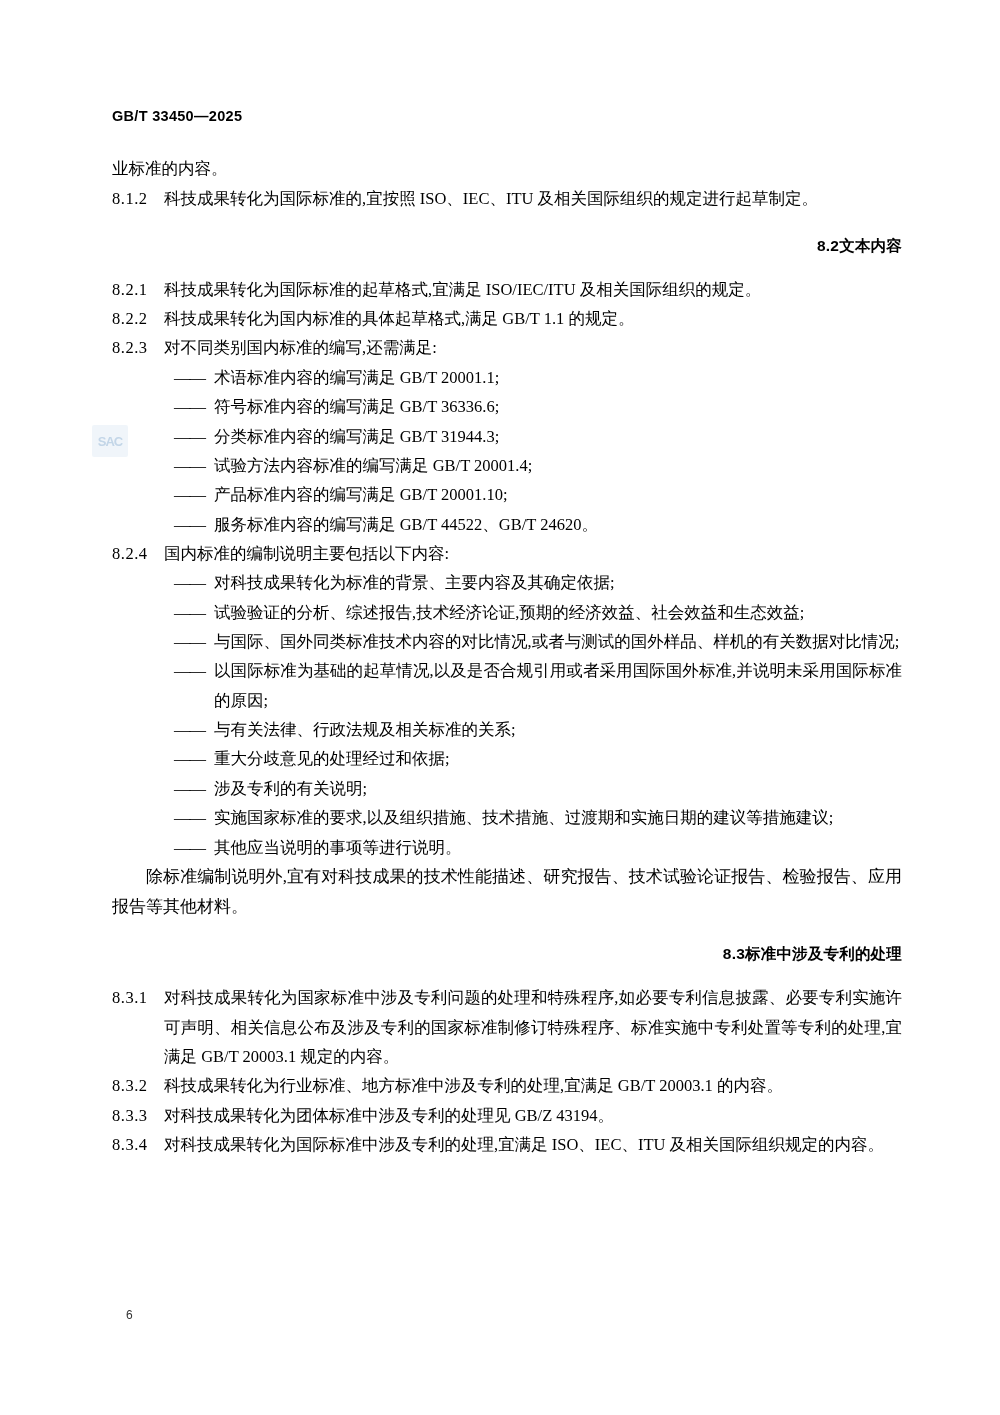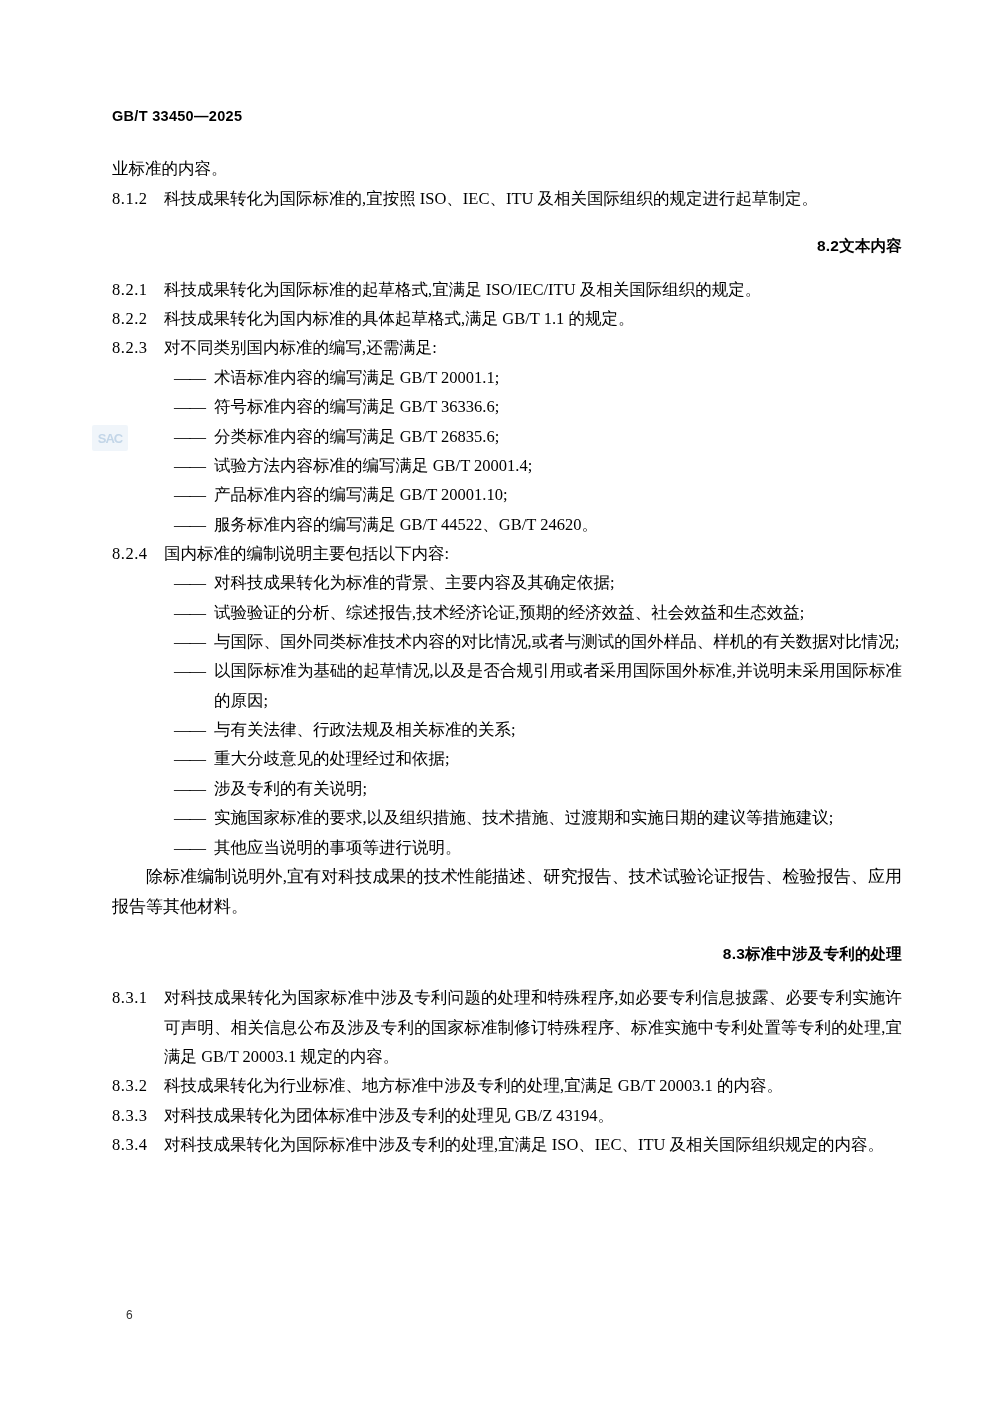--- a/index.html
+++ b/index.html
@@ -91,21 +91,21 @@
     line-height: 1.78;
     text-indent: 34px;
     text-align: justify;
     margin: 0;
   }
   .watermark {
     position: absolute;
     left: 92px;
     top: 425px;
     width: 36px;
-    height: 26px;
+    height: 32px;
     color: #b9cfe4;
     font-family: "Liberation Sans", sans-serif;
     font-size: 13px;
     font-weight: bold;
     letter-spacing: -1px;
     opacity: 0.85;
     background: #eef4fa;
     display: flex;
     align-items: center;
     justify-content: center;
@@ -160,21 +160,21 @@
     <div class="dash-item">
       <span class="dash">——</span>
       <span class="dtxt">术语标准内容的编写满足 GB/T 20001.1;</span>
     </div>
     <div class="dash-item">
       <span class="dash">——</span>
       <span class="dtxt">符号标准内容的编写满足 GB/T 36336.6;</span>
     </div>
     <div class="dash-item">
       <span class="dash">——</span>
-      <span class="dtxt">分类标准内容的编写满足 GB/T 26835.6;</span>
+      <span class="dtxt">分类标准内容的编写满足 GB/T 31944.3;</span>
     </div>
     <div class="dash-item">
       <span class="dash">——</span>
       <span class="dtxt">试验方法内容标准的编写满足 GB/T 20001.4;</span>
     </div>
     <div class="dash-item">
       <span class="dash">——</span>
       <span class="dtxt">产品标准内容的编写满足 GB/T 20001.10;</span>
     </div>
     <div class="dash-item">

